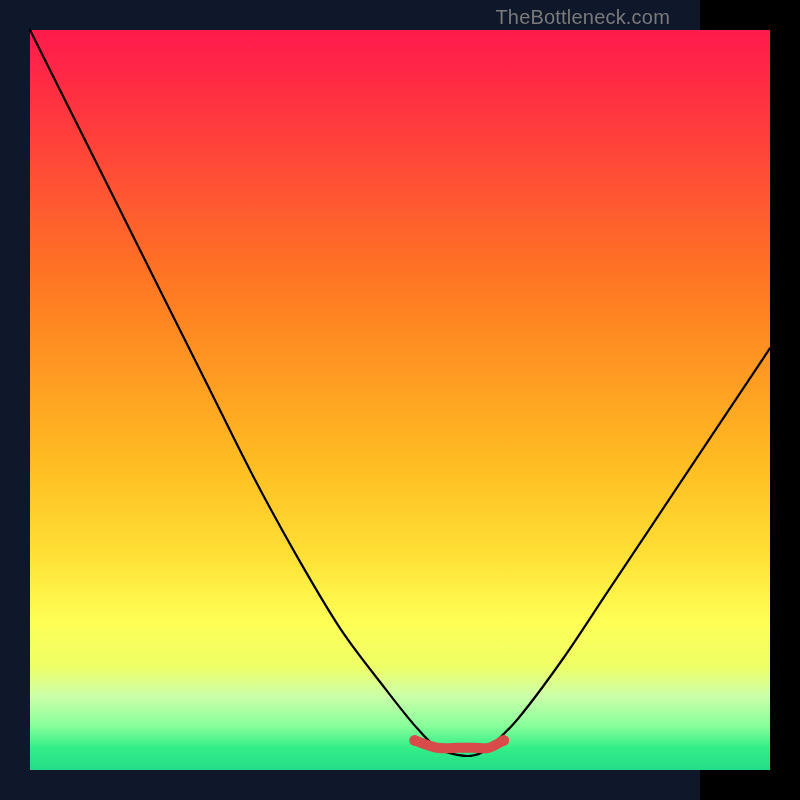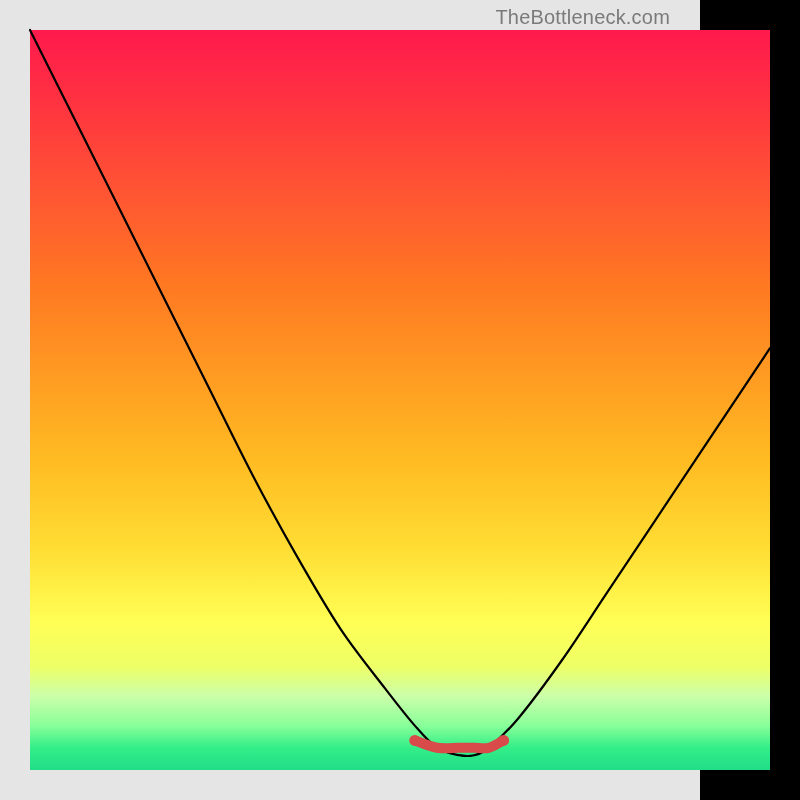--- a/index.html
+++ b/index.html
@@ -1,21 +1,21 @@
 <!DOCTYPE html>
 <html><head>
 <meta charset="utf-8">
 <style>
   * { margin: 0; padding: 0; box-sizing: border-box; }
   html, body { width: 800px; height: 800px; overflow: hidden; background: #000; }
   .frame {
     position: relative;
     width: 700px;
     height: 800px;
-    background: #e5e5e5;
+    background: #0f172a;
   }
   .plot-area {
     position: absolute;
     left: 30px;
     top: 30px;
     width: 740px;
     height: 740px;
     background: linear-gradient(to bottom,
       #ff1a4d 0%,
       #ff3340 10%,

